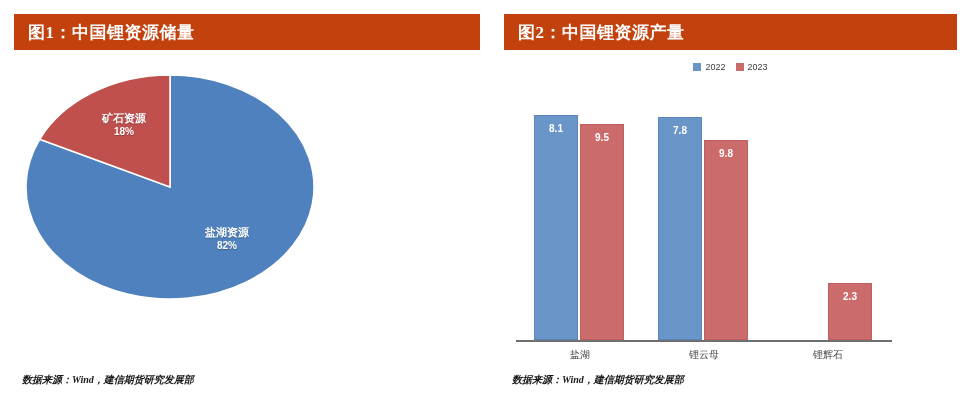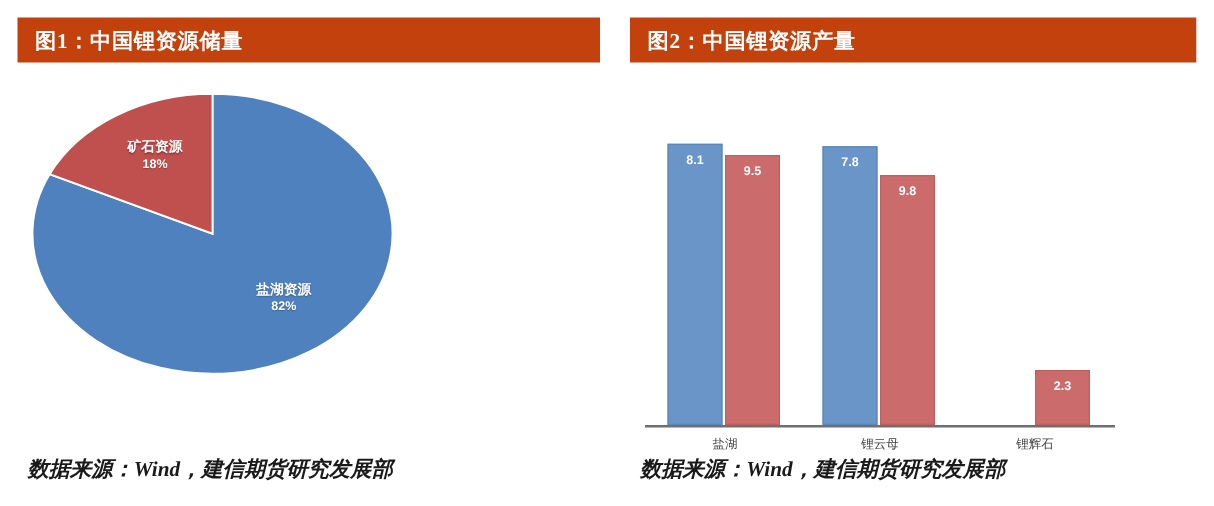--- a/index.html
+++ b/index.html
@@ -47,21 +47,21 @@
     right: 0;
     bottom: 58px;
   }
 
   .panel-source {
     position: absolute;
     left: 8px;
     bottom: 18px;
     font-style: italic;
     font-weight: bold;
-    font-size: 17px;
+    font-size: 10px;
     color: #1a1a1a;
     font-family: "Liberation Serif", "DejaVu Serif", serif;
     white-space: nowrap;
   }
 
   
   #pie-wrap {
     position: absolute;
     left: 10px;
     top: 18px;
@@ -181,20 +181,30 @@
 
   <div class="panel-source">数据来源：Wind，建信期货研究发展部</div>
 </div>
 
 <div class="figure-panel" id="panel-right">
 
   <div class="panel-title">图2：中国锂资源产量</div>
 
   <div class="panel-body">
     <div id="bar-area">
+      <div id="bar-legend">
+          <div class="legend-entry">
+            <span class="legend-swatch" style="background: rgb(106, 149, 200);"></span>
+            <span class="legend-text">2022</span>
+          </div>
+          <div class="legend-entry">
+            <span class="legend-swatch" style="background: rgb(203, 107, 107);"></span>
+            <span class="legend-text">2023</span>
+          </div>
+        </div>
       <div id="plot"></div>
       <div id="axis-line" style="top: 284px; left: 12px; width: 376px;"></div>
     <div class="bar-group" style="left: 30px; top: 34px; width: 92px;">
           <div class="bar series-0" style="height: 225px;">
             <span class="bar-value">8.1</span>
           </div>
           <div class="bar series-1" style="height: 215.909px;">
             <span class="bar-value">9.5</span>
           </div>
         </div>
@@ -202,21 +212,21 @@
         <div class="bar-group" style="left: 154px; top: 34px; width: 92px;">
           <div class="bar series-0" style="height: 223px; padding-left: 27px;">
             <span class="bar-value">7.8</span>
           </div>
           <div class="bar series-1" style="height: 200px;">
             <span class="bar-value">9.8</span>
           </div>
         </div>
         <div class="cat-label" style="left: 154px;">锂云母</div>
         <div class="bar-group" style="left: 278px; top: 34px; width: 92px;">
-          <div class="bar series-1" style="height: 44px;">
+          <div class="bar series-1" style="height: 57px;">
             <span class="bar-value">2.3</span>
           </div>
         </div>
         <div class="cat-label" style="left: 278px;">锂辉石</div>
       </div>
   </div>
 
   <div class="panel-source">数据来源：Wind，建信期货研究发展部</div>
 </div>
 

